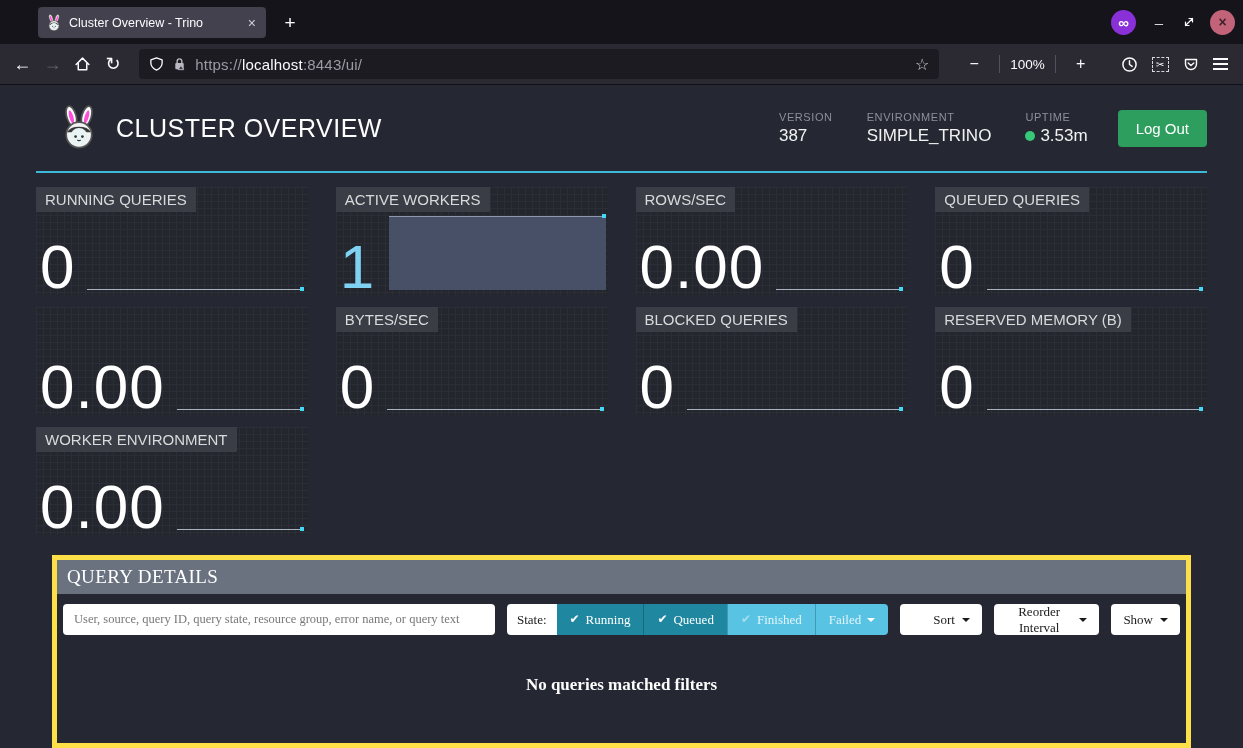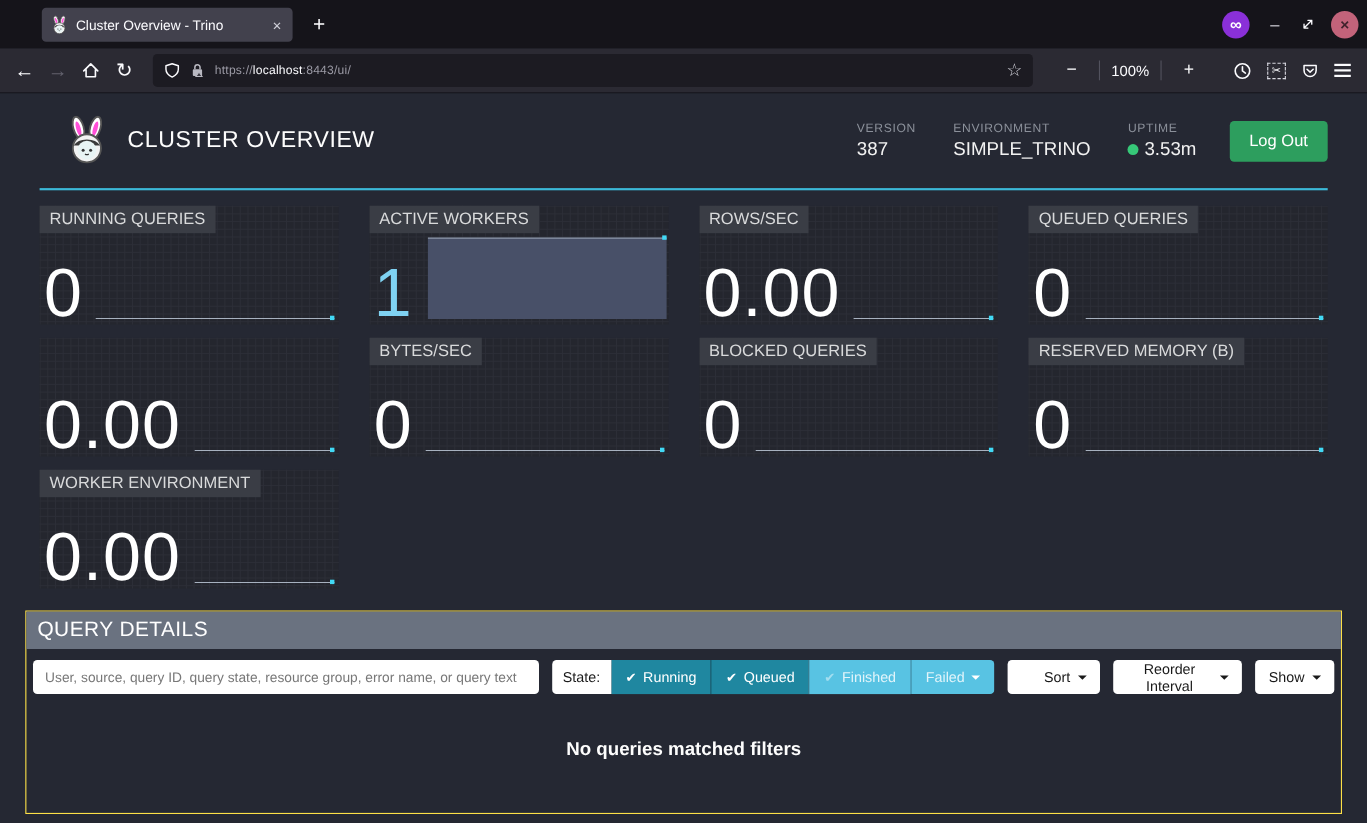--- a/index.html
+++ b/index.html
@@ -27,38 +27,38 @@
                color:#40222c; font-size:14px; font-weight:bold; display:flex;
                align-items:center; justify-content:center; }
 
   .toolbar { height:41px; background:#2b2a33; display:flex; align-items:center;
              padding:0 10px; gap:6px; border-bottom:1px solid #101017; }
   .nav-btn { width:30px; height:30px; display:flex; align-items:center; justify-content:center;
              color:#fbfbfe; font-size:18px; border-radius:4px; }
   .nav-btn.disabled { color:#62616d; }
   .urlbar { flex:0 0 800px; height:30px; margin-left:8px; background:#1c1b22;
             border-radius:4px; display:flex; align-items:center; padding:0 10px; gap:8px; }
-  .url-text { font-size:11px; color:#9b9aa5; letter-spacing:.2px; flex:1; }
+  .url-text { font-size:15px; color:#9b9aa5; letter-spacing:.2px; flex:1; }
   .url-text b { color:#fbfbfe; font-weight:normal; }
   .url-star { color:#d4d4dc; font-size:16px; }
   .zoom-ctl { display:flex; align-items:center; gap:10px; margin-left:14px; color:#fbfbfe; }
   .zoom-ctl .sep { width:1px; height:18px; background:#52525e; }
   .zoom-label { font-size:13.5px; }
   .tool-icon { width:30px; height:30px; display:flex; align-items:center;
                justify-content:center; color:#fbfbfe; }
   .shot-box { width:17px; height:15px; border:1px dashed #d8d8e0; font-size:10px;
               display:flex; align-items:center; justify-content:center; color:#fbfbfe; }
   .hamburger span { display:block; width:15px; height:1.8px; background:#fbfbfe; margin:3px 0; }
 
   
   .app { height:663px; background:#252833; color:#fff; }
   .app-header { margin:0 36px; height:88px; display:flex; align-items:center;
                 border-bottom:2px solid var(--accent,#3cb9d8); }
   .logo { width:42px; height:46px; margin-left:22px; }
-  .app-title { font-size:21px; letter-spacing:.5px; color:#fdfdfd; margin-left:16px; flex:1; }
+  .app-title { font-size:25px; letter-spacing:.5px; color:#fdfdfd; margin-left:16px; flex:1; }
   .meta { display:flex; align-items:flex-start; gap:34px; }
   .meta-block { display:flex; flex-direction:column; gap:3px; }
   .meta-label { font-size:11px; color:#8b909a; letter-spacing:.6px; }
   .meta-value { font-size:17px; color:#f2f2f2; display:flex; align-items:center; gap:5px; }
   .updot { width:10px; height:10px; border-radius:50%; background:var(--uptime-green,#36c878); }
   .logout-btn { margin-left:30px; background:var(--logout-green,#2d9e5e); color:#fff;
                 border:none; border-radius:4px; font-size:15px; padding:10px 18px;
                 font-family:inherit; }
 
   .stats-grid { margin:14px 36px 0; display:grid; grid-template-columns:repeat(4,1fr);
@@ -75,21 +75,21 @@
   .card-value.cyan { color:var(--value-cyan,#7fd2f2); }
   .sparkline { flex:1; margin:0 2px 5px 12px; border-top:1px solid rgba(200,212,227,.8);
                position:relative; }
   .sparkline .dot { position:absolute; right:0; top:-3px; width:4px; height:4px;
                     background:var(--spark-dot,#41d9f5); }
   .sparkarea { flex:1; margin:0 0 5px 14px; height:74px; background:#485068;
                border-top:1px solid rgba(200,212,227,.55); position:relative; }
   .sparkarea .dot { position:absolute; right:0; top:-3px; width:4px; height:4px;
                     background:var(--spark-dot,#41d9f5); }
 
-  .query-panel { margin:20px 23px 0; border:1px solid #fde047; }
+  .query-panel { margin:20px 52px 0; border:5px solid #fde047;font-family:Liberation Serif, serif; }
   .qp-header { height:34px; background:#6a7280; display:flex; align-items:center;
                padding:0 10px; font-size:19px; color:#fff; letter-spacing:.4px; }
   .qp-toolbar { display:flex; align-items:center; padding:10px 6px; gap:12px; }
   .qp-search { width:528px; height:31px; border:none; border-radius:4px; padding:0 11px;
                font-size:12.5px; font-family:inherit; color:#8b5cf6; }
   .qp-search::placeholder { color:#787878; }
   .state-group { display:flex; height:31px; }
   .state-chip { background:#fff; color:#1a1a1a; font-size:13px; display:flex;
                 align-items:center; padding:0 10px; border-radius:4px 0 0 4px; }
   .state-btn { border:none; font-family:inherit; font-size:13px; color:#fff;

